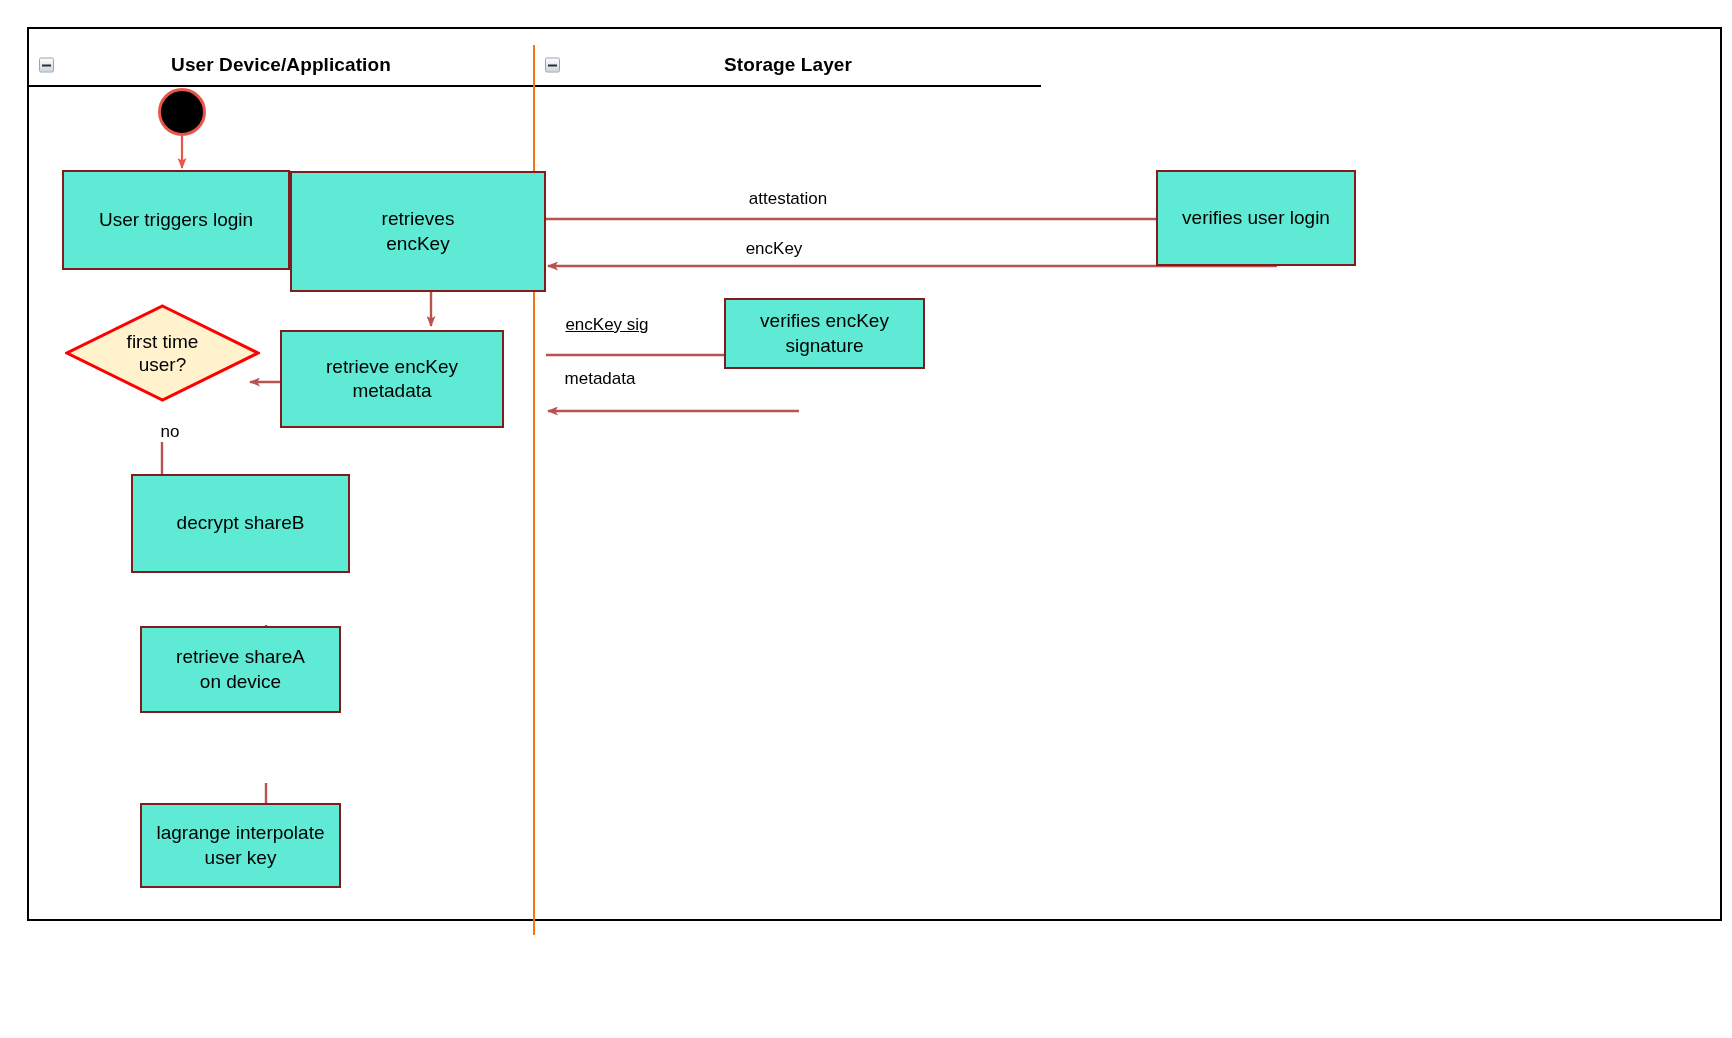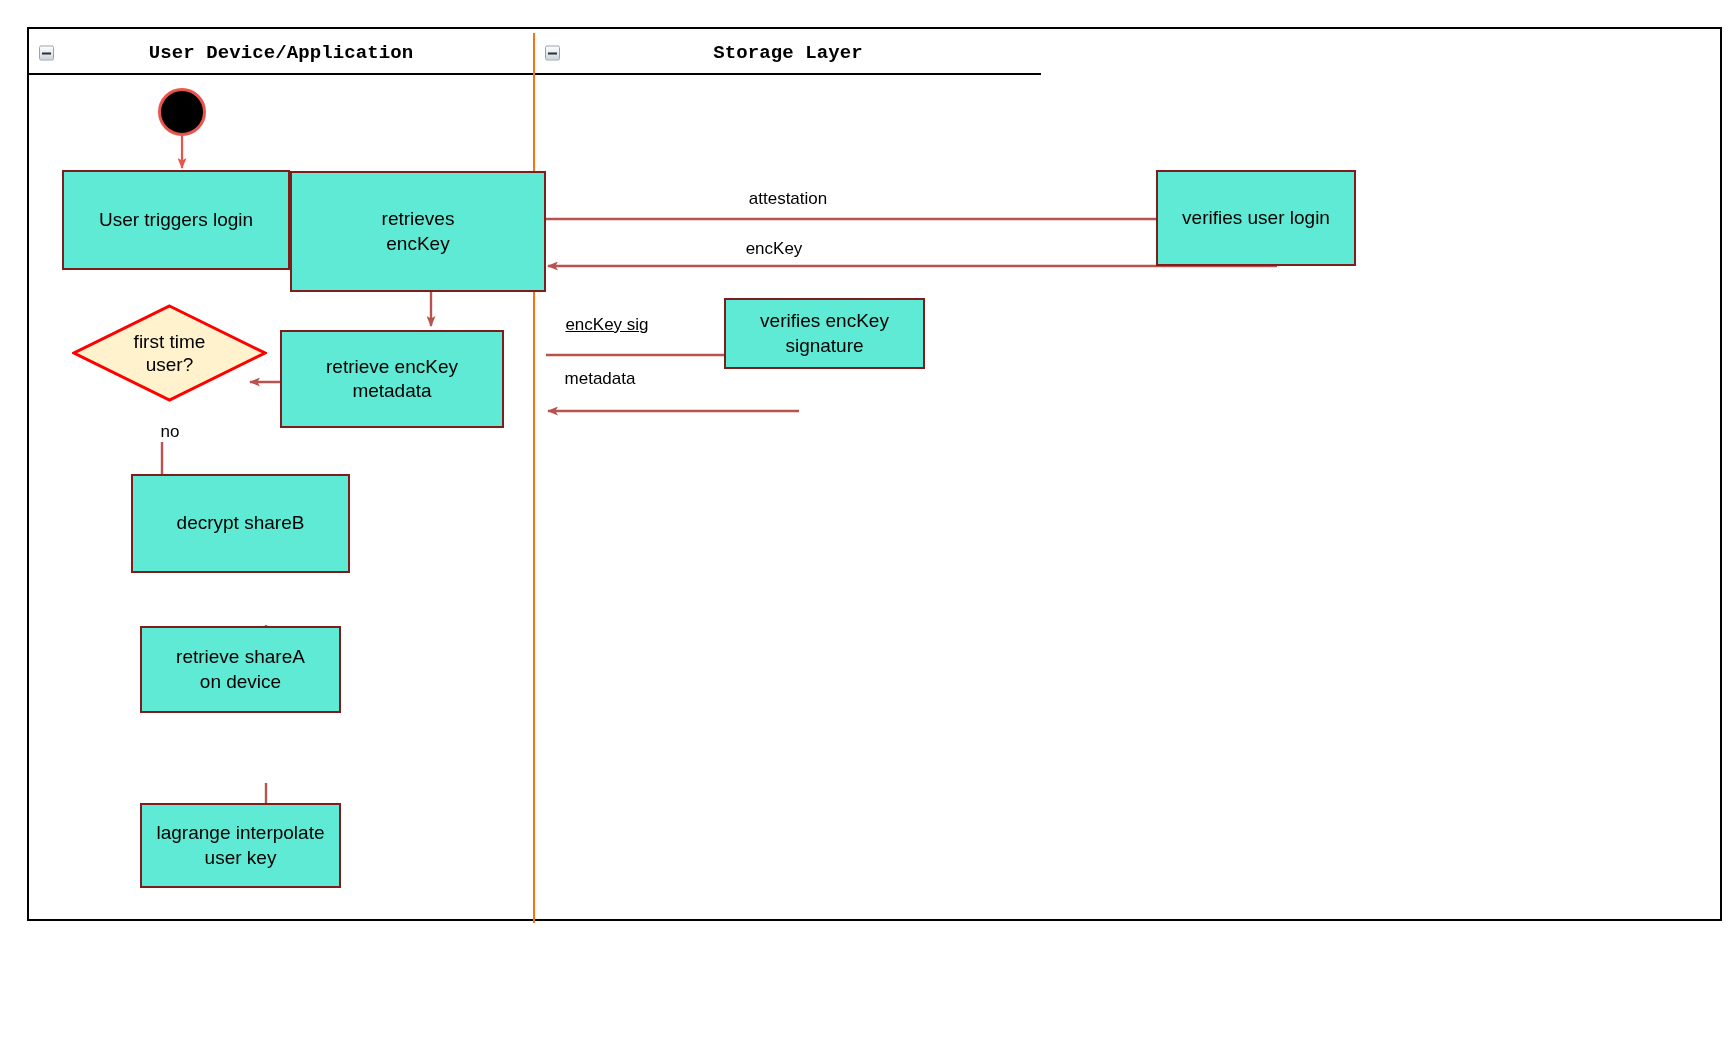--- a/index.html
+++ b/index.html
@@ -21,24 +21,23 @@
     position: absolute;
     left: 27px;
     top: 27px;
     width: 1695px;
     height: 894px;
     border: 2px solid #000000;
     box-sizing: border-box;
   }
   .lane {
     position: absolute;
-    top: 4px;
+    top: 16px;
     height: 100%;
     box-sizing: border-box;
-    font-family: Liberation Mono, monospace;
   }
   .lane.divider { border-left: 2px solid #f97316; }
 
   .lane-header {
     position: absolute;
     left: 0;
     top: 0;
     width: 100%;
     height: 42px;
     border-bottom: 2px solid #000000;
@@ -208,21 +207,21 @@
   <div class="start-node" style="left:158px; top:88px;"></div>
 
   <div class="node" style="left:62px; top:170px; width:228px; height:100px;">User triggers login</div>
 
   <div class="node" style="left:290px; top:171px; width:256px; height:121px;">retrieves
 encKey</div>
 
   <div class="node" style="left:280px; top:298px; width:224px; height:98px;margin-top:32px;">retrieve encKey
 metadata</div>
 
-  <div class="decision" style="left:72px; top:304px; width:195px; height:98px;">
+  <div class="decision" style="left:65px; top:304px; width:195px; height:98px;">
     <svg class="diamond-shape" viewBox="0 0 195 98" preserveAspectRatio="none">
       <polygon points="97.5,2 193,49 97.5,96 2,49" fill="#fff2cc" stroke="#ff0000" stroke-width="3"></polygon>
     </svg>
     <span class="decision-label">first time
 user?</span>
   </div>
 
   <div class="node" style="left:131px; top:474px; width:219px; height:99px;">decrypt shareB</div>
 
   <div class="node" style="left:140px; top:626px; width:201px; height:87px;">retrieve shareA

